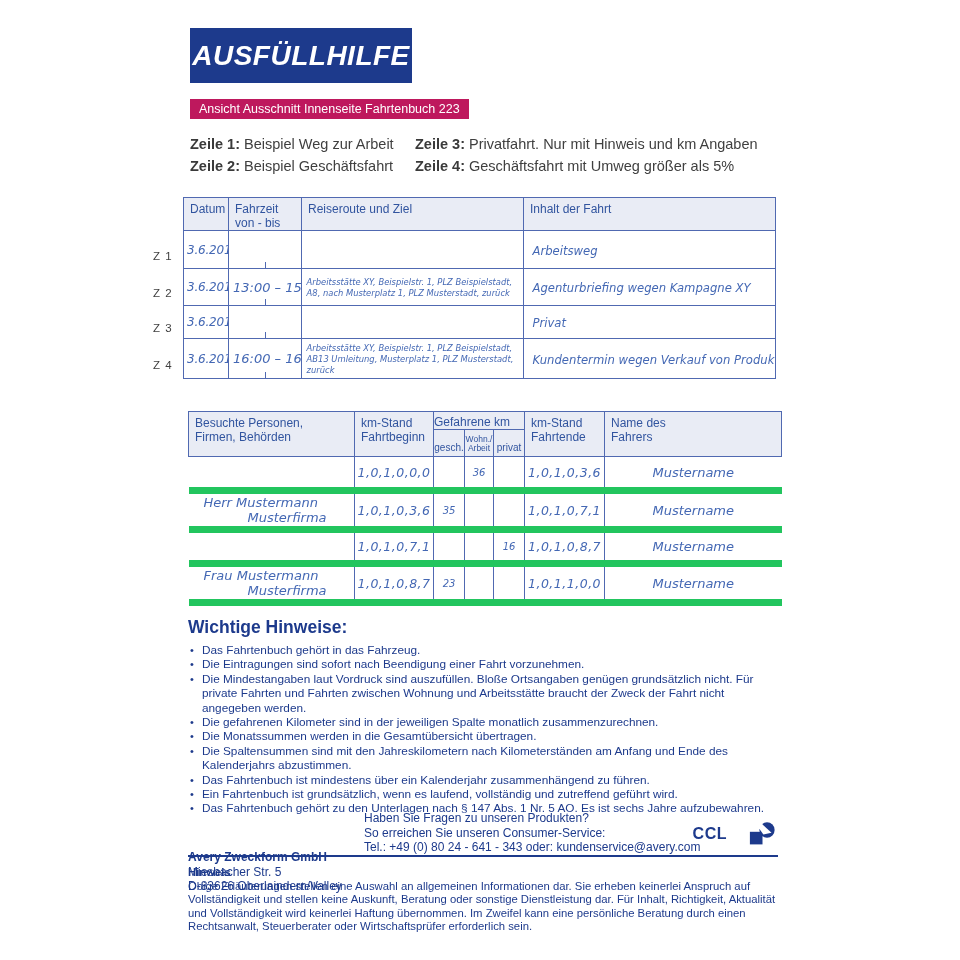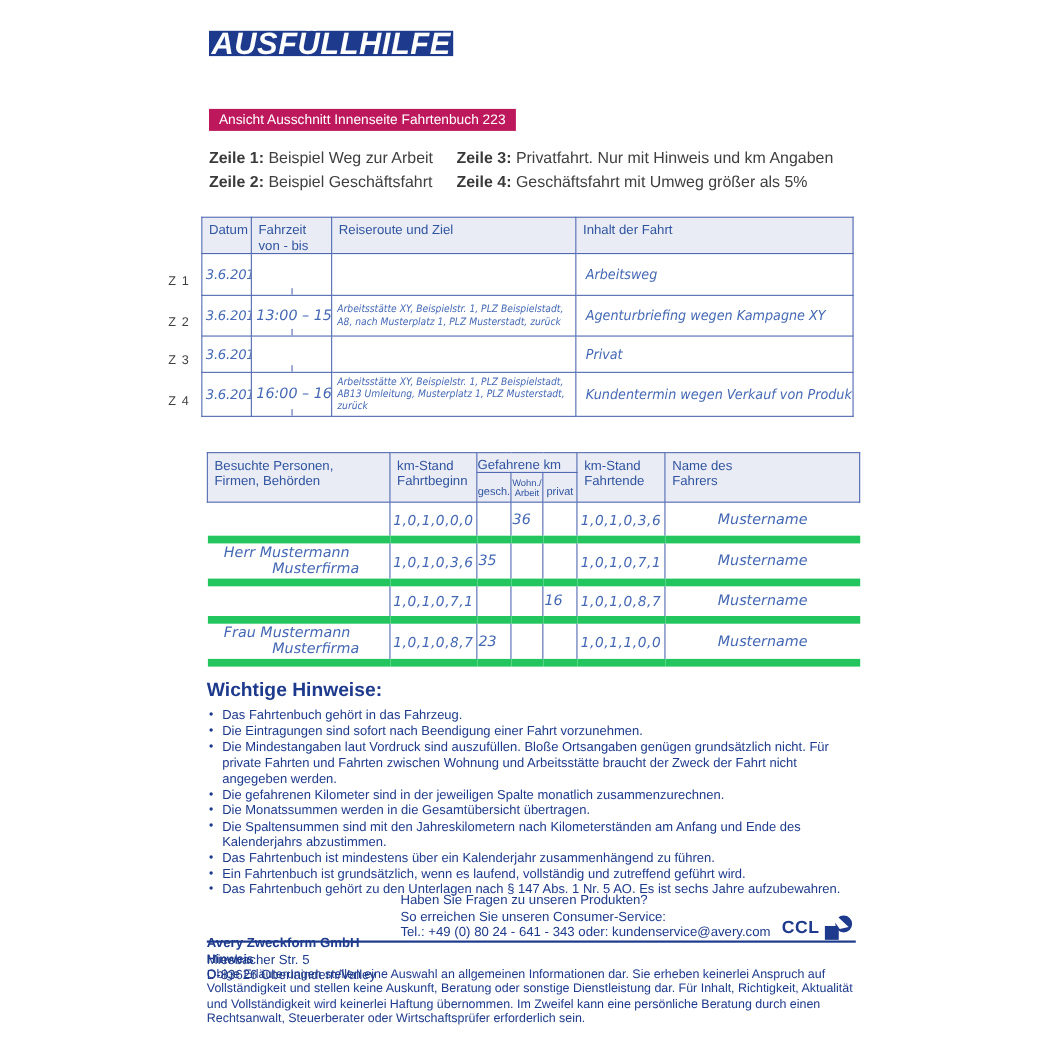--- a/index.html
+++ b/index.html
@@ -1,20 +1,20 @@
 <!DOCTYPE html>
 <html><head>
 <meta charset="utf-8">
 <style>
   html,body{margin:0;padding:0;background:#ffffff;}
   .page{position:relative;width:960px;height:960px;background:#ffffff;overflow:hidden;
         font-family:"Liberation Sans",sans-serif;}
 
   
-  .title-box{position:absolute;left:190px;top:28px;width:222px;height:23px;background:#1d3a8c;
+  .title-box{position:absolute;left:190px;top:28px;width:222px;height:55px;background:#1d3a8c;
              display:flex;align-items:center;justify-content:center;}
   .title-box span{color:#fff;font-style:italic;font-weight:800;font-size:28px;letter-spacing:.5px;}
   .subtitle-box{position:absolute;left:190px;top:99px;height:20px;background:#be185d;
                 display:flex;align-items:center;padding:0 9px;}
   .subtitle-box span{color:#fff;font-size:12.5px;}
 
   
   .legend{position:absolute;left:190px;top:133px;width:590px;font-size:14.5px;color:#3f3f3f;line-height:22px;}
   .legend .col{position:absolute;top:0;}
   .legend .c1{left:0;}
@@ -48,38 +48,38 @@
   
   .km-wrap{position:absolute;left:188px;top:411px;}
   table.km{width:593px;}
   table.km th{border:1px solid #5069b1;}
   table.km td{border-bottom:7px solid #22c55e;vertical-align:middle;overflow:hidden;}
   table.km td + td{border-left:1px solid #5069b1;}
   th.gef{ padding:3px 0 0 0;}
   th.sub{vertical-align:bottom;text-align:center;padding:0 0 3px 0;font-size:10px;}
   th.sub .two-line{line-height:9px;font-size:8.5px;}
   .digits{font-size:12.5px;letter-spacing:.5px;text-align:center;white-space:nowrap;}
-  .small-num{font-size:13px;text-align:left;}
+  .small-num{font-size:10px;text-align:center;}
   .name-hw{font-size:13px;text-align:center;}
   .bes1{font-size:13px;padding-left:14px;line-height:15px;white-space:nowrap;}
   .bes2{font-size:13px;padding-left:58px;line-height:15px;white-space:nowrap;}
 
   
   .notes{position:absolute;left:188px;top:617px;width:592px;color:#1d3a8c;}
   .notes h2{margin:0 0 5px 0;font-size:17.5px;font-weight:700;color:#1d3a8c;}
   .notes ul{margin:0;padding:0;list-style:none;font-size:11.8px;line-height:14.4px;}
   .notes li{position:relative;padding-left:14px;}
   .notes li::before{content:"\2022";position:absolute;left:2px;top:0;font-size:11px;}
 
   
   .footer{position:absolute;left:188px;top:811px;width:590px;color:#1d3a8c;font-size:12px;line-height:14.5px;}
   .footer .fcol1{position:absolute;left:0;top:0;margin-top:39px;}
   .footer .fcol1 .company{font-weight:700;}
   .footer .fcol2{position:absolute;left:176px;top:0;}
-  .footer .ccl{position:absolute;right:2px;top:20px;display:flex;align-items:center;gap:4px;}
+  .footer .ccl{position:absolute;right:2px;top:10px;display:flex;align-items:center;gap:22px;}
   .footer .ccl .ccl-text{font-weight:700;font-size:16px;letter-spacing:.5px;color:#1d3a8c;}
   .footer .divider{position:absolute;left:0;top:44px;width:590px;height:2px;background:#1d3a8c;}
 
   
   .legal{position:absolute;left:188px;top:866px;width:596px;color:#1d3a8c;font-size:11.3px;line-height:13.6px;}
   .legal .ltitle{font-weight:700;display:block;}
 </style>
 </head>
 <body>
 

